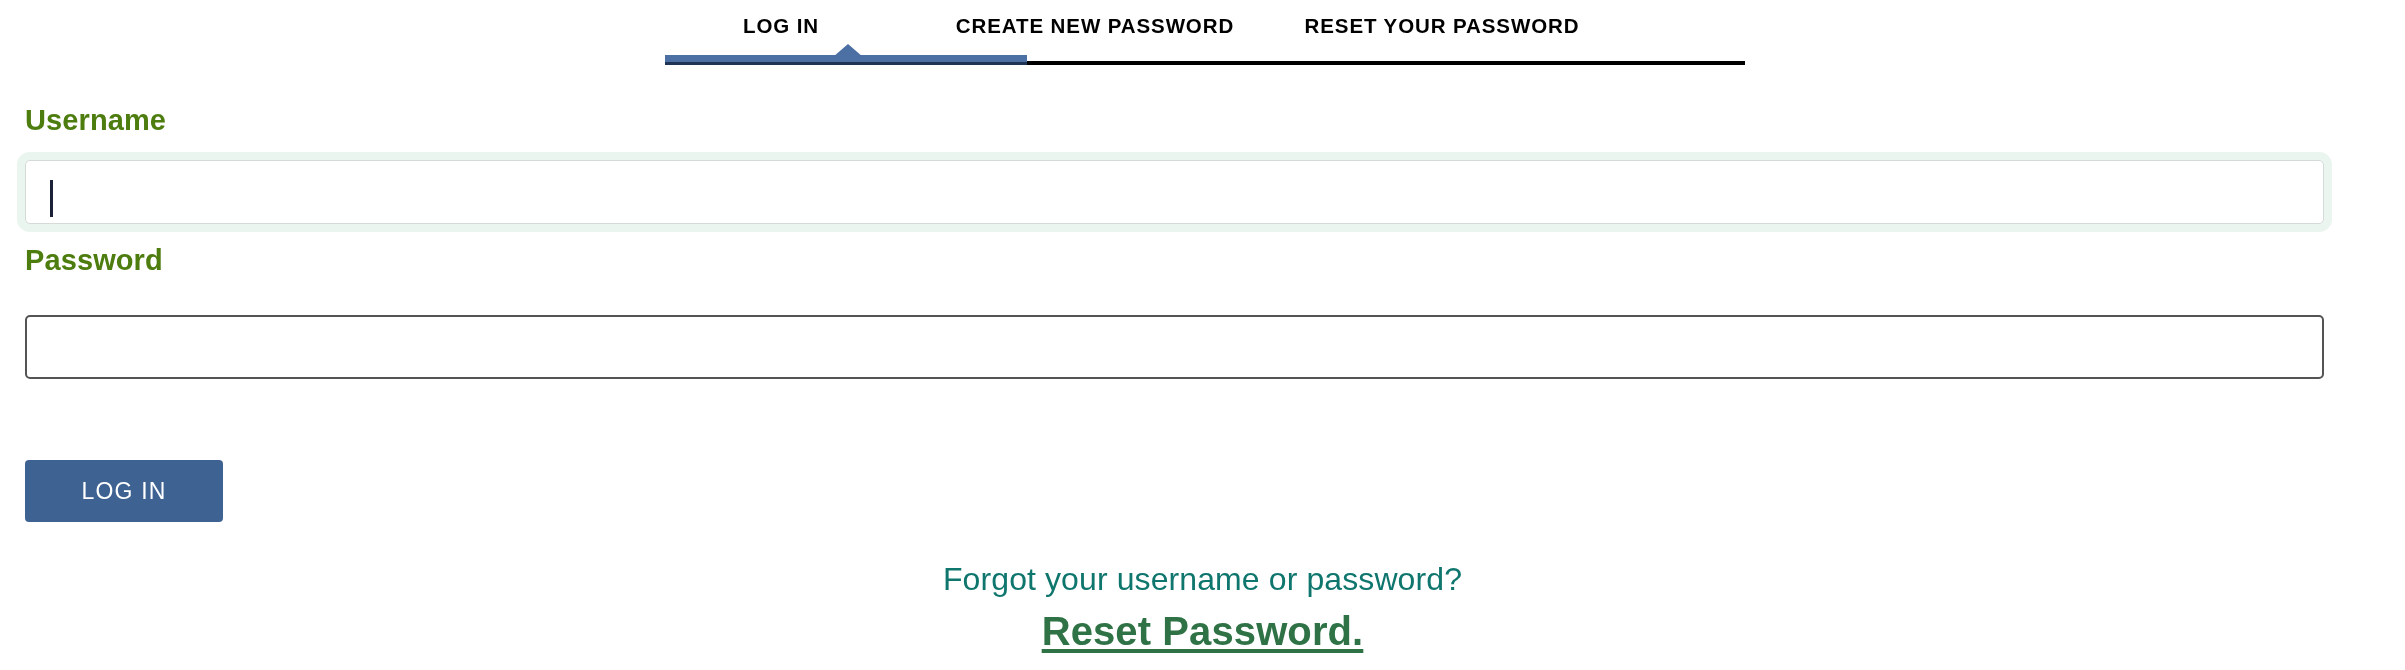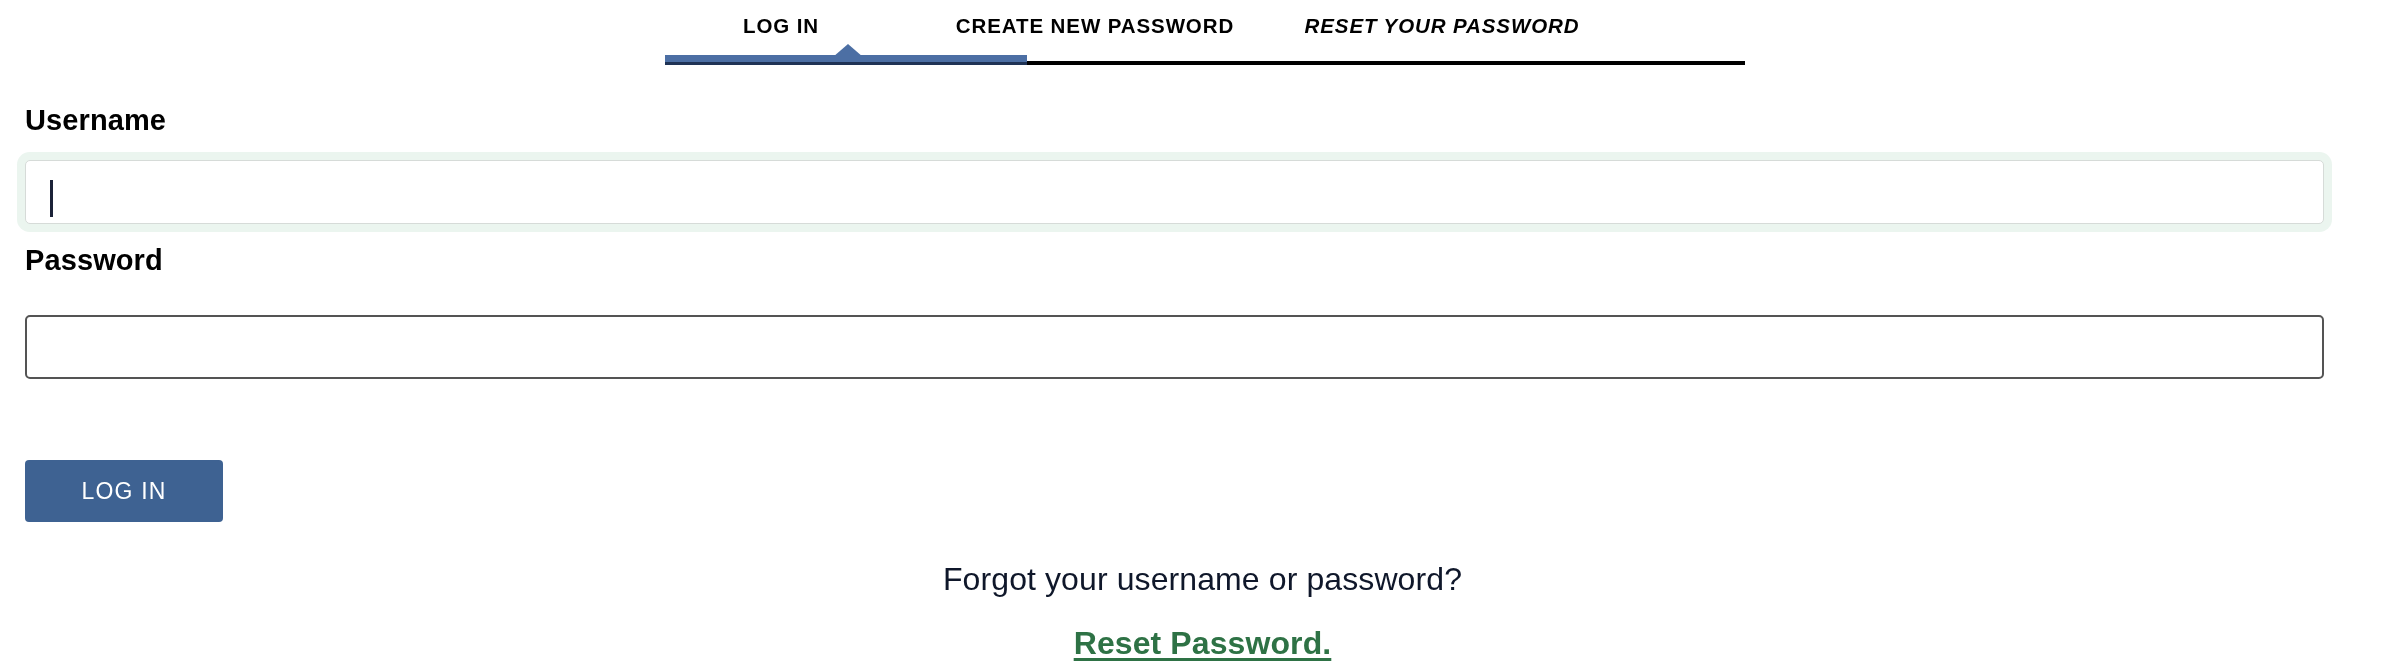--- a/index.html
+++ b/index.html
@@ -37,21 +37,21 @@
     font-weight: bold;
     letter-spacing: 0.9px;
     color: #000000;
     white-space: nowrap;
     text-align: center;
     line-height: 52px;
     cursor: pointer;
   }
   .tab-login      { width: 232px; }
   .tab-create     { width: 300px; margin-left: 48px; }
-  .tab-reset      { width: 310px; margin-left: 42px; font-style: italic; }
+  .tab-reset      { width: 310px; margin-left: 42px; }
 
   
   .tab-rail {
     position: absolute;
     left: 0;
     top: 61px;
     width: 1080px;
     height: 4px;
     background: #000000;
   }
@@ -88,21 +88,21 @@
     border-right: 15px solid transparent;
     border-bottom: 13px solid #4C6FA4;
   }
 
   
   .field-label {
     position: absolute;
     left: 25px;
     font-size: 29px;
     font-weight: bold;
-    color: #000000;
+    color: #4d7c0f;
     letter-spacing: 0.1px;
   }
   .label-username { top: 104px; }
   .label-password { top: 244px; }
 
   .text-input {
     position: absolute;
     left: 25px;
     width: 2299px;
     height: 64px;
@@ -158,28 +158,28 @@
   .footer {
     position: absolute;
     left: 0;
     top: 555px;
     width: 2405px;
     text-align: center;
   }
   .forgot-text {
     display: block;
     font-size: 32px;
-    color: #0f172a;
+    color: #0f766e;
     line-height: 48px;
     letter-spacing: 0.1px;
   }
   .reset-link {
     display: inline-block;
-    margin-top: 16px;
-    font-size: 32px;
+    margin-top: 4px;
+    font-size: 40px;
     font-weight: bold;
     color: #2E7245;
     text-decoration: underline;
     text-underline-offset: 4px;
     line-height: 48px;
     cursor: pointer;
     letter-spacing: 0.1px;
   }
 </style>
 </head>

